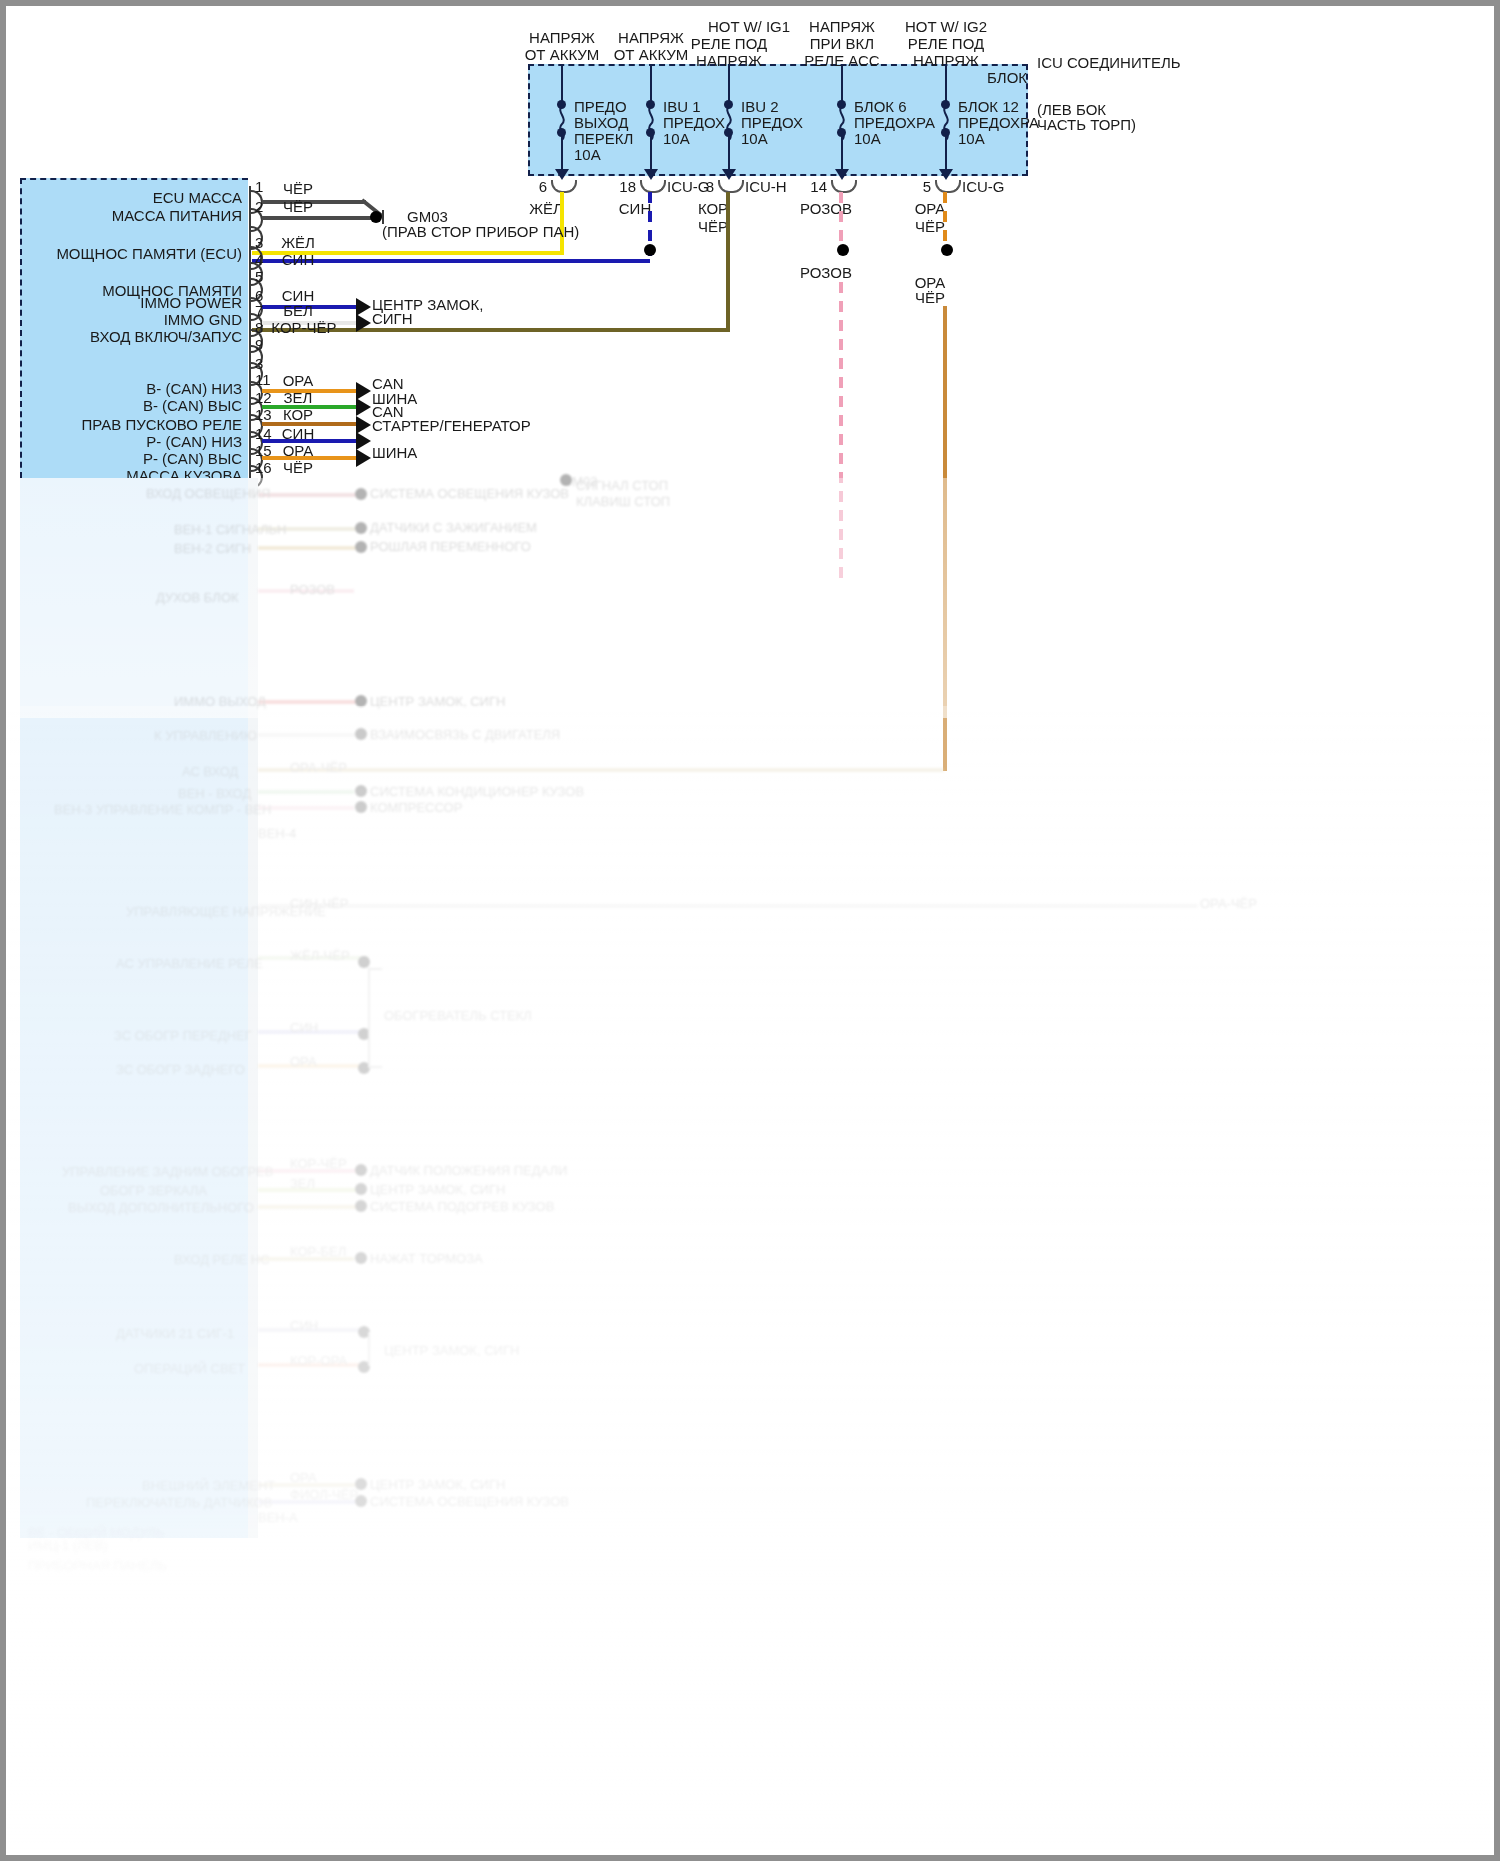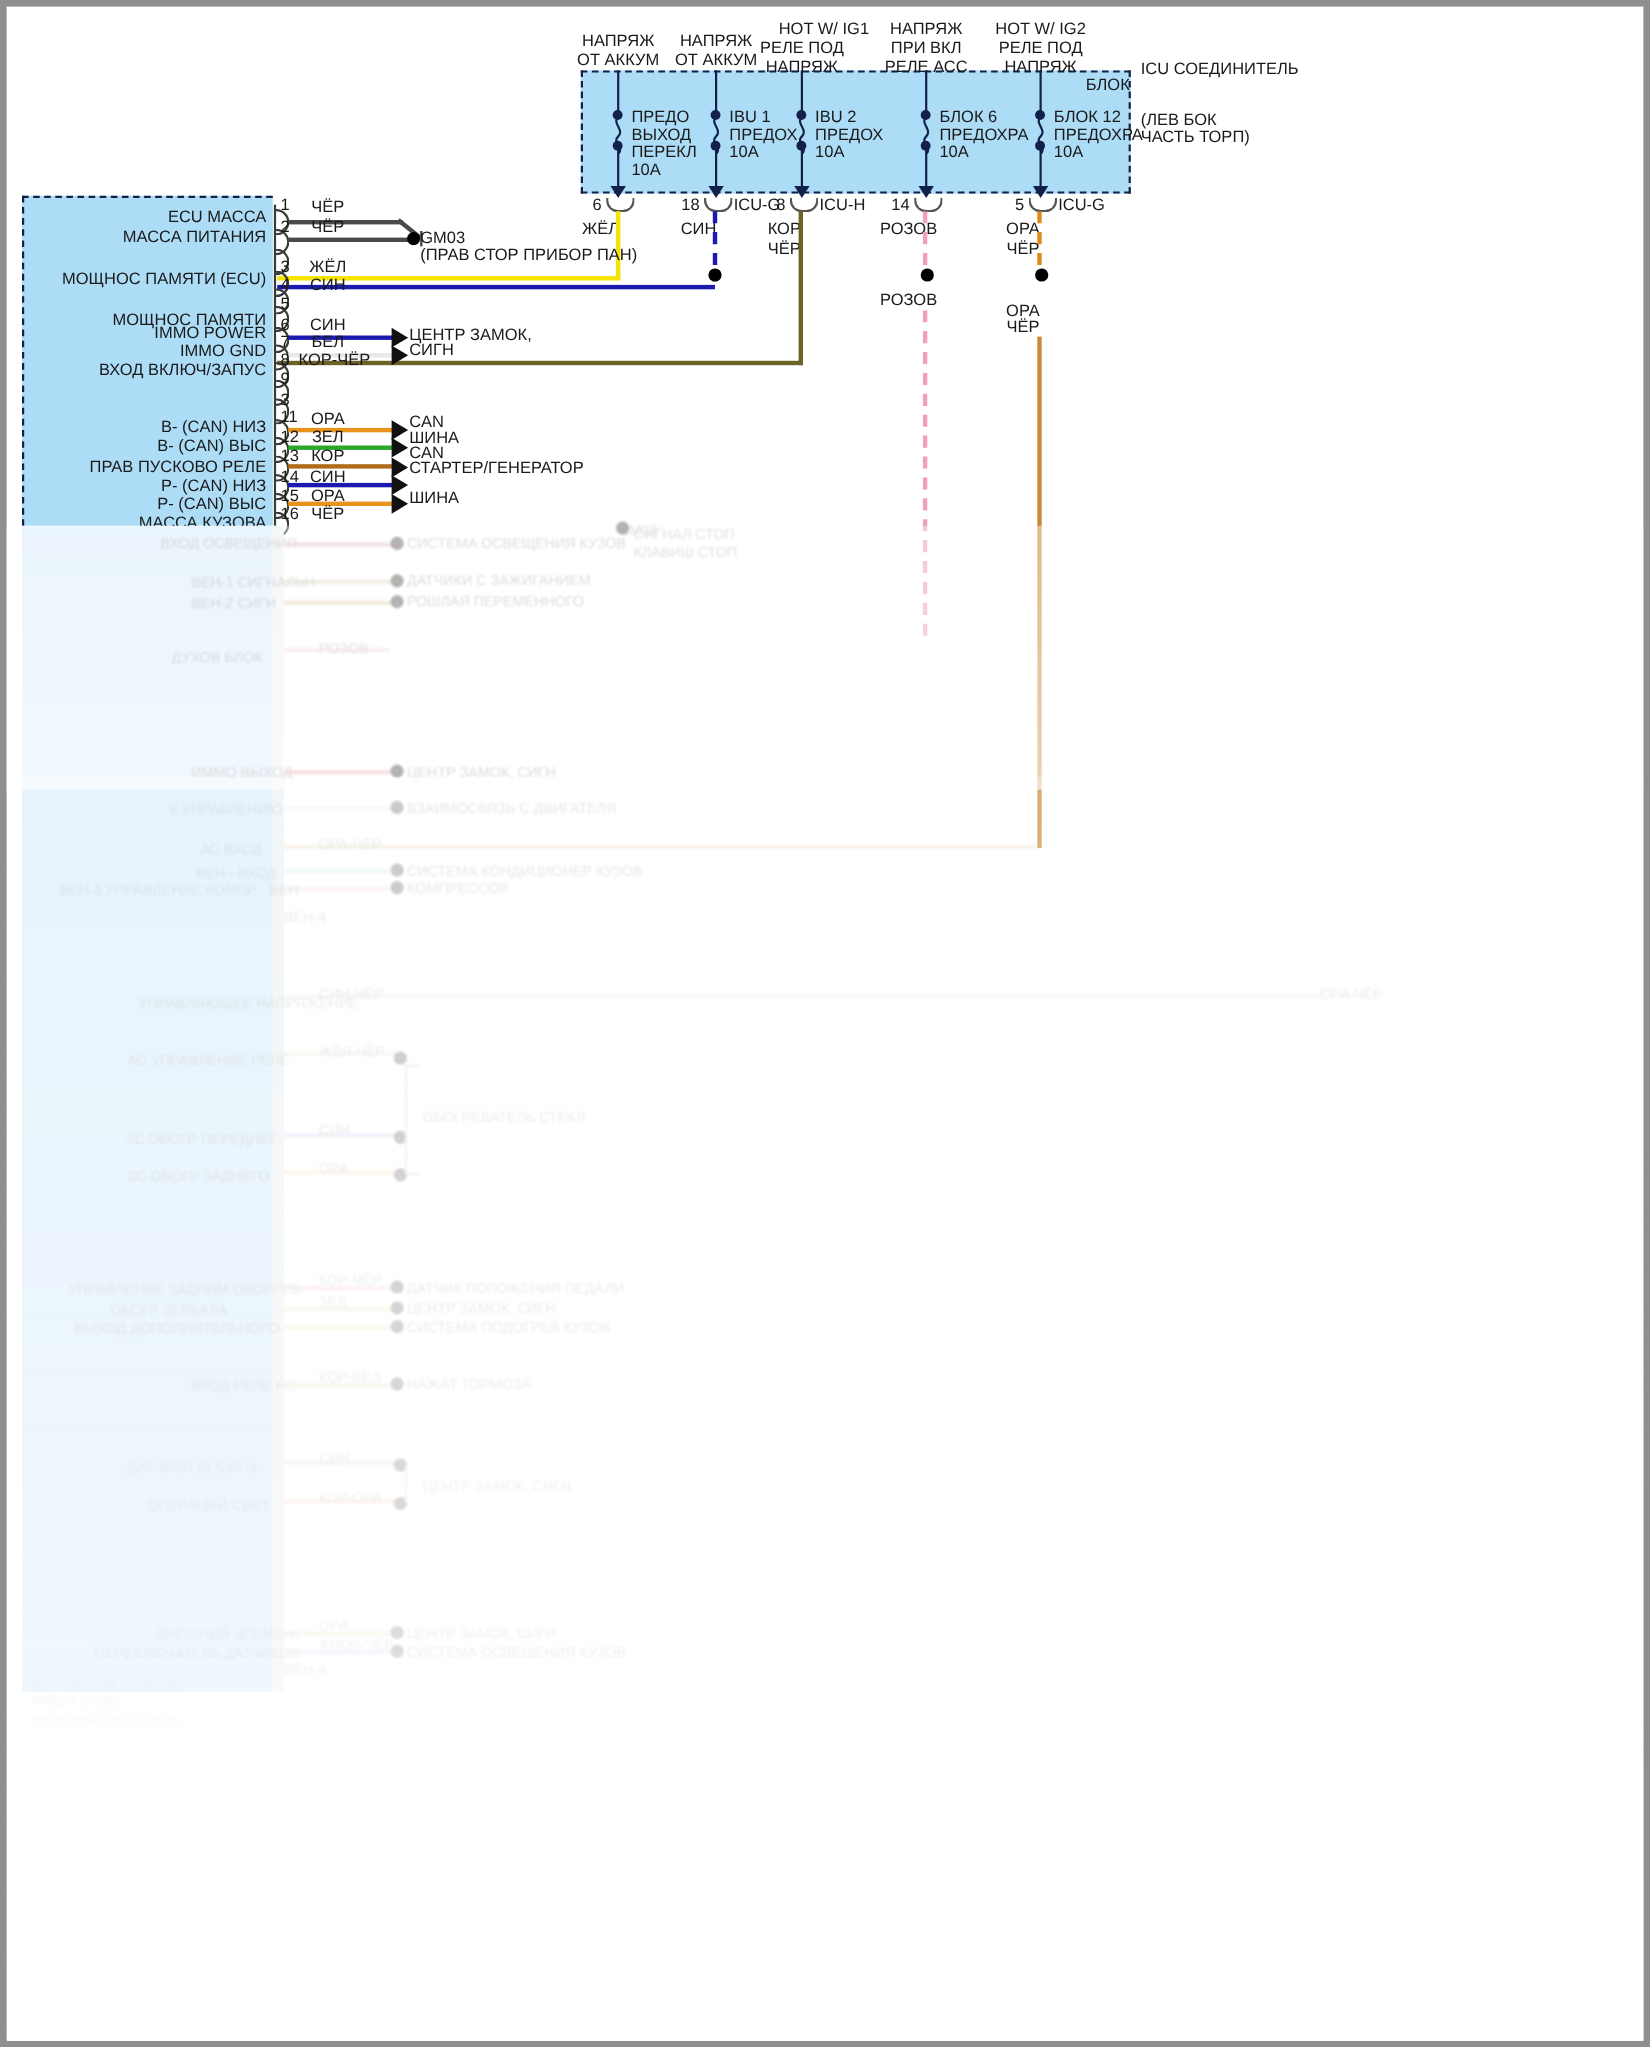--- a/index.html
+++ b/index.html
@@ -202,21 +202,21 @@
       <path d="M0 4 L20 20" stroke="#4a4a4a" stroke-width="4" fill="none"></path>
     </svg>
 
   <div class="pinb" style="left:243px;top:202px;"></div>
   <div class="lbl r" style="left:40px;top:201px;width:196px;">МАССА ПИТАНИЯ</div>
   <div class="lbl" style="left:249px;top:192px;">2</div>
   <div class="lbl c" style="left:258px;top:192px;width:68px;">ЧЁР</div>
   <div class="wire wh" style="left:256px;top:210px;width:112px;background:#4a4a4a;"></div>
   <div class="dotblk" style="left:364px;top:205px;"></div>
   <div class="pintick" style="left:376px;top:204px;height:14px;"></div>
-  <div class="lbl" style="left:376px;top:202px;">GM03</div>
+  <div class="lbl" style="left:401px;top:202px;">GM03</div>
   <div class="lbl" style="left:376px;top:217px;">(ПРАВ СТОР ПРИБОР ПАН)</div>
 
   <div class="pinb" style="left:243px;top:220px;"></div>
 
   <div class="pinb" style="left:243px;top:240px;"></div>
   <div class="lbl r" style="left:20px;top:239px;width:216px;">МОЩНОС ПАМЯТИ (ECU)</div>
   <div class="lbl" style="left:249px;top:228px;">3</div>
   <div class="lbl c" style="left:258px;top:228px;width:68px;">ЖЁЛ</div>
 
   <div class="pinb" style="left:243px;top:256px;"></div>

